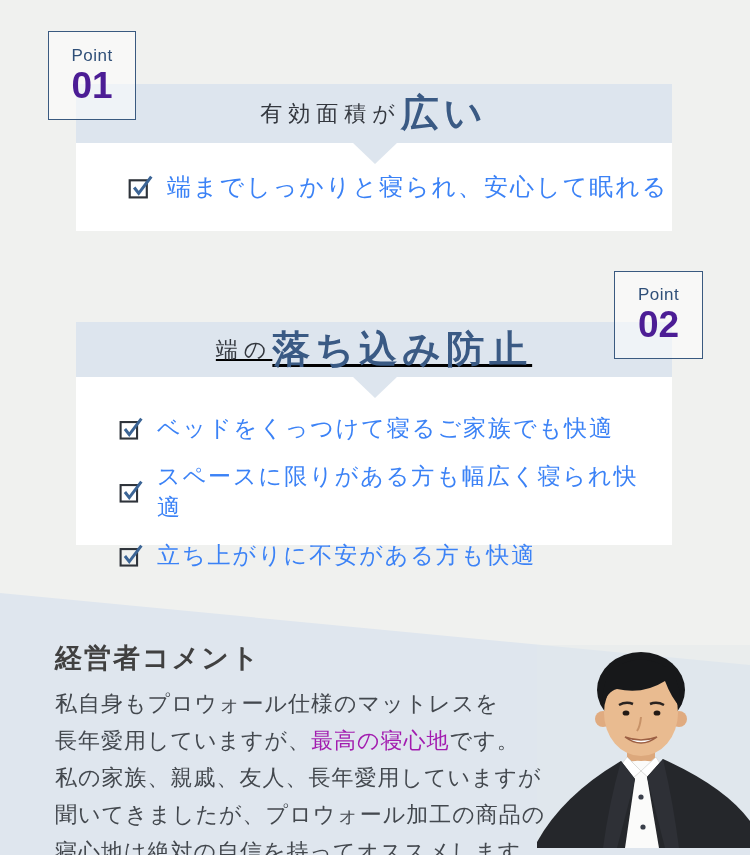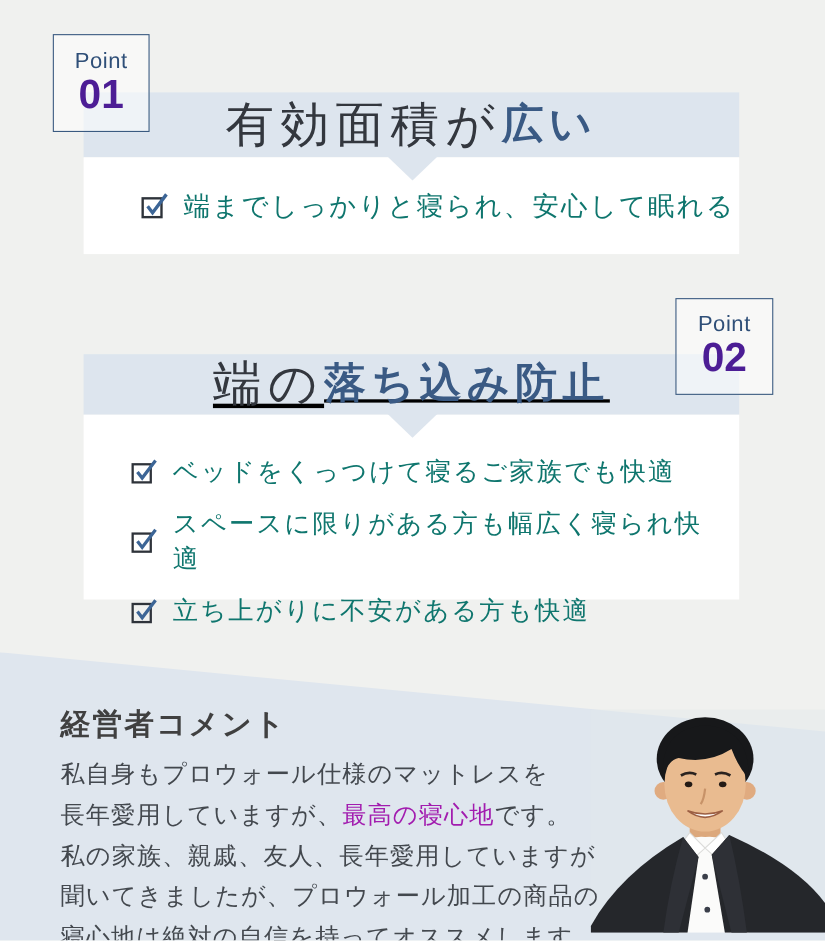--- a/index.html
+++ b/index.html
@@ -8,48 +8,48 @@
 
   
   .bottom-bg{position:absolute;left:0;top:0;width:750px;height:855px;background:#dfe6ee;
     clip-path:polygon(0 593px,750px 665px,750px 855px,0 855px);z-index:0;}
 
   
   .banner{position:absolute;left:76px;width:596px;background:#dde5ee;display:flex;
     justify-content:center;align-items:baseline;z-index:1;}
   .banner.b1{top:84px;height:59px;}
   .banner.b2{top:322px;height:55px;text-decoration:underline;}
-  .banner .t-normal{font-family:"Liberation Serif","DejaVu Serif",serif;font-size:44px;
+  .banner .t-normal{font-family:"Liberation Serif","DejaVu Serif",serif;font-size:22px;
     color:#33373e;letter-spacing:6px;align-self:center;line-height:59px;}
   .banner .t-em{font-family:"Liberation Serif","DejaVu Serif",serif;font-size:38px;font-weight:700;
     color:#3a5a84;letter-spacing:5px;align-self:center;line-height:55px;}
 
   .tri{position:absolute;width:0;height:0;border-left:23px solid transparent;
     border-right:23px solid transparent;border-top:22px solid #dde5ee;z-index:2;}
   .tri.t1{left:352px;top:142px;}
   .tri.t2{left:352px;top:376px;}
 
   
   .whitebox{position:absolute;left:76px;width:596px;background:#ffffff;z-index:1;box-sizing:border-box;}
   .whitebox.w1{top:143px;height:88px;display:flex;align-items:center;padding-left:51px;}
   .whitebox.w2{top:377px;height:168px;padding:36px 16px 0 42px;}
 
   .check-row{display:flex;align-items:center;gap:13px;}
   .whitebox.w2 .check-row{margin-bottom:17px;}
-  .check-text{font-family:"Liberation Serif","DejaVu Serif",serif;color:#0f766e;letter-spacing:2px;}
+  .check-text{font-family:"Liberation Serif","DejaVu Serif",serif;color:#3b82f6;letter-spacing:2px;}
   .w1 .check-text{font-size:24px;}
   .w2 .check-text{font-size:23px;}
   .checkbox-svg{flex:0 0 auto;display:block;}
 
   
   .badge{position:absolute;border:1px solid #3a5a80;background:rgba(255,255,255,0.52);
     display:flex;flex-direction:column;justify-content:center;align-items:center;z-index:3;}
   .badge.p1{left:48px;top:31px;width:86px;height:87px;}
   .badge.p2{left:614px;top:271px;width:87px;height:86px;}
-  .badge .badge-label{font-size:20px;color:#2f4f78;letter-spacing:0.5px;line-height:20px;}
+  .badge .badge-label{font-size:17px;color:#2f4f78;letter-spacing:0.5px;line-height:20px;}
   .badge .badge-number{font-size:37px;font-weight:700;color:#4c1d95;line-height:40px;}
 
   
   .comment-heading{position:absolute;left:55px;top:640px;font-size:27px;font-weight:700;
     color:#404040;letter-spacing:2px;z-index:2;}
   .comment-body{position:absolute;left:55px;top:685px;font-size:22px;line-height:37px;
     color:#43484e;letter-spacing:1px;z-index:2;}
   .comment-body .red{color:#a21caf;}
 
   

